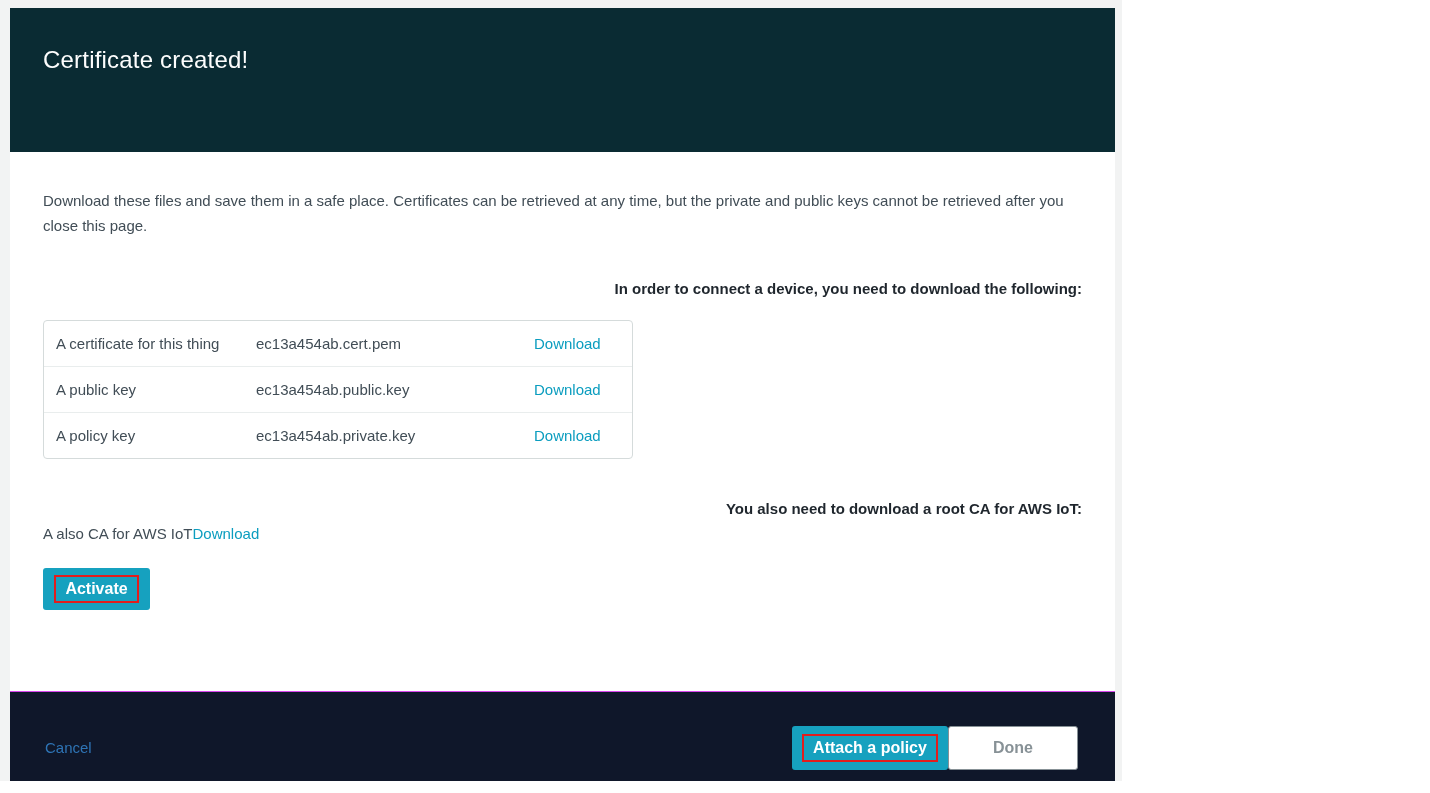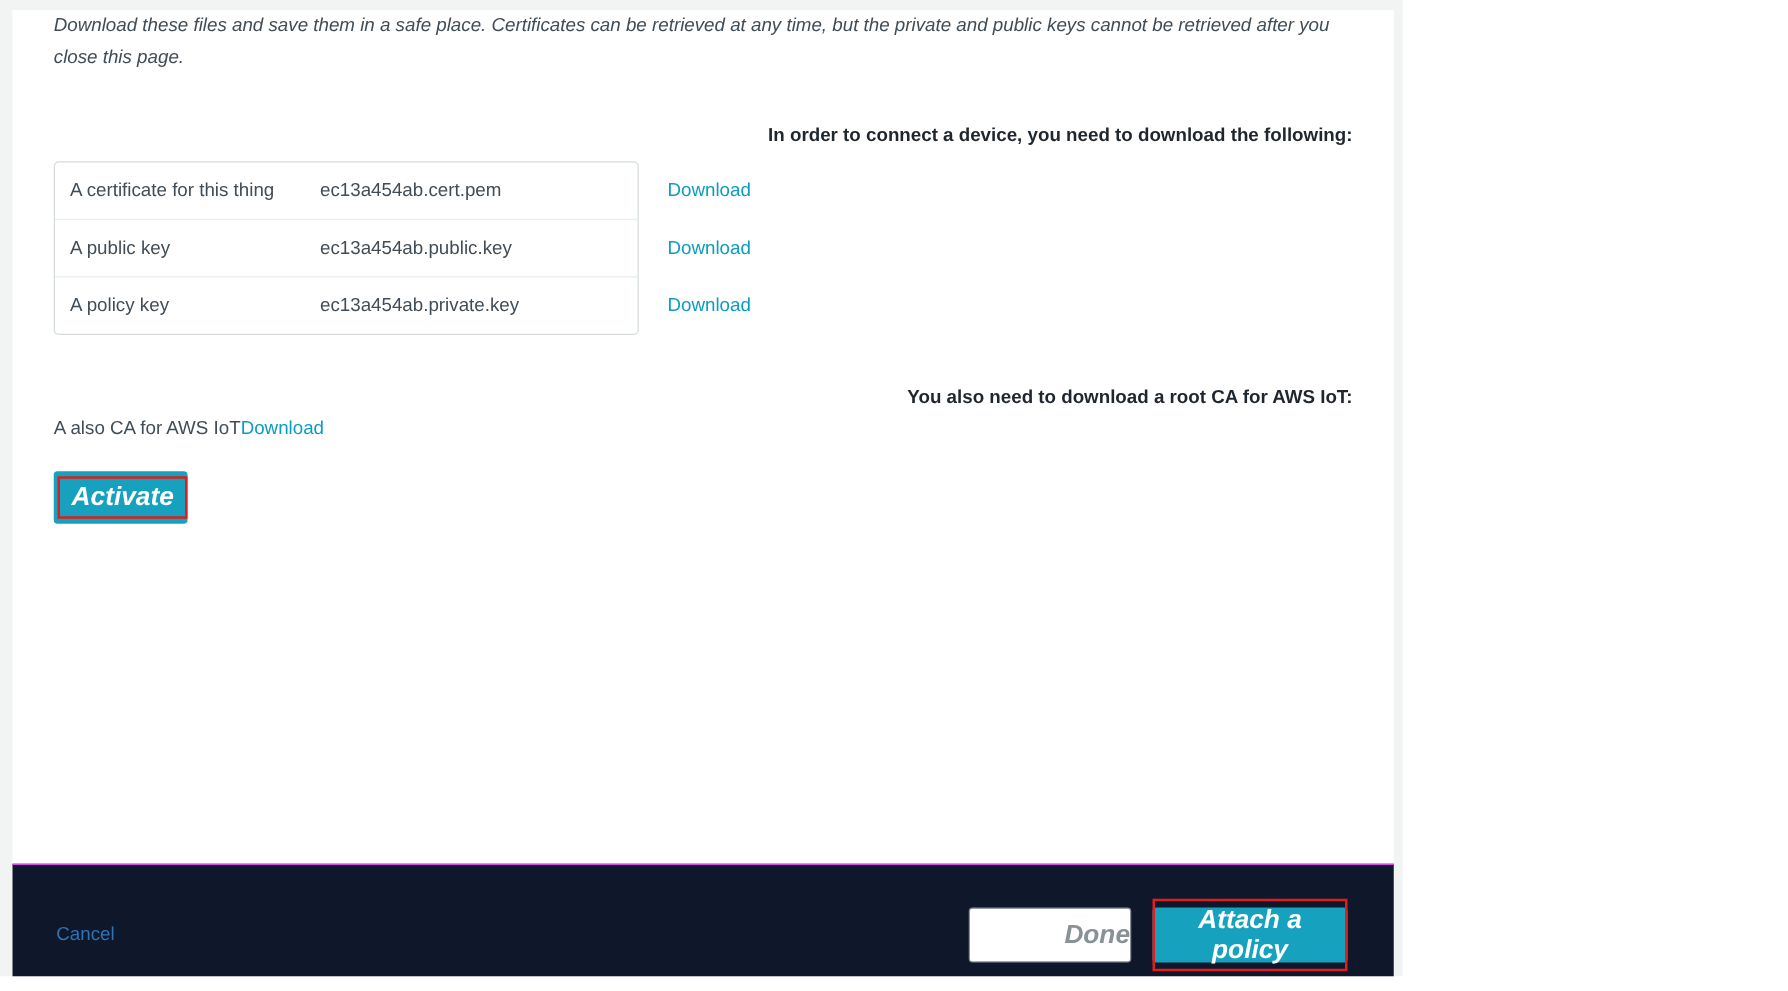--- a/index.html
+++ b/index.html
@@ -35,37 +35,37 @@
     font-weight: 400;
     color: #fdfdfd;
     letter-spacing: 0.2px;
   }
   .modal-content {
     flex: 1 1 auto;
     padding: 0 33px;
     overflow: hidden;
   }
   .intro {
+    margin-top: 36px;
     font-size: 15px;
     line-height: 25px;
     color: #414d56;
     max-width: 1035px;
-    font-style: italic;
   }
   .section-heading {
     font-size: 15px;
     font-weight: 700;
     color: #1f262d;
     line-height: 20px;
     text-align: right;
   }
   .download-heading { margin-top: 41px; }
   .file-table {
-    margin-top: 10px;
-    width: 468px;
+    margin-top: 21px;
+    width: 590px;
     border: 1px solid #d5dbdb;
     border-radius: 4px;
     background: #fff;
   }
   .trow {
     display: grid;
     grid-template-columns: 200px 278px 1fr;
     align-items: center;
     padding: 10px 0 10px 12px;
     min-height: 45px;
@@ -84,28 +84,27 @@
   .rootca-heading { margin-top: 40px; }
   .rootca-line {
     margin-top: 2px;
     font-size: 15px;
     line-height: 26px;
     color: #414d56;
   }
   .btn {
     display: inline-flex;
     align-items: center;
-    justify-content: flex-end;
+    justify-content: center;
     border-radius: 3px;
-    font-size: 21px;
+    font-size: 16px;
     font-weight: 700;
     cursor: pointer;
     border: none;
     font-family: inherit;
-    font-style: italic;
   }
   .btn-primary {
     background: var(--accent);
     color: #ffffff;
   }
   .annotation-box {
     display: inline-flex;
     align-items: center;
     justify-content: center;
     border: 2px solid var(--annotation_red);
@@ -147,20 +146,23 @@
     height: 44px;
   }
 </style>
 </head>
 <body>
 
 <div class="page-bg"></div>
 
 <div class="modal">
 
+  <div class="modal-header">
+    <div class="modal-title">Certificate created!</div>
+  </div>
 
   <div class="modal-content">
 
     <p class="intro">Download these files and save them in a safe place. Certificates can be retrieved at any time, but the private and public keys cannot be retrieved after you close this page.</p>
 
     <div class="section-heading download-heading">In order to connect a device, you need to download the following:</div>
 
     <div class="file-table">
       <div class="trow">
         <div class="tcell label">A certificate for this thing</div>
@@ -185,19 +187,19 @@
 
     <button class="btn btn-primary activate-btn">
       <span class="annotation-box">Activate</span>
     </button>
 
   </div>
 
   <div class="modal-footer">
     <a class="cancel-link">Cancel</a>
     <span class="footer-spacer"></span>
-    <button class="btn done-btn">Done</button>
     <button class="btn btn-primary attach-btn">
       <span class="annotation-box">Attach a policy</span>
     </button>
+    <button class="btn done-btn">Done</button>
   </div>
 
 </div>
 
 </body></html>

